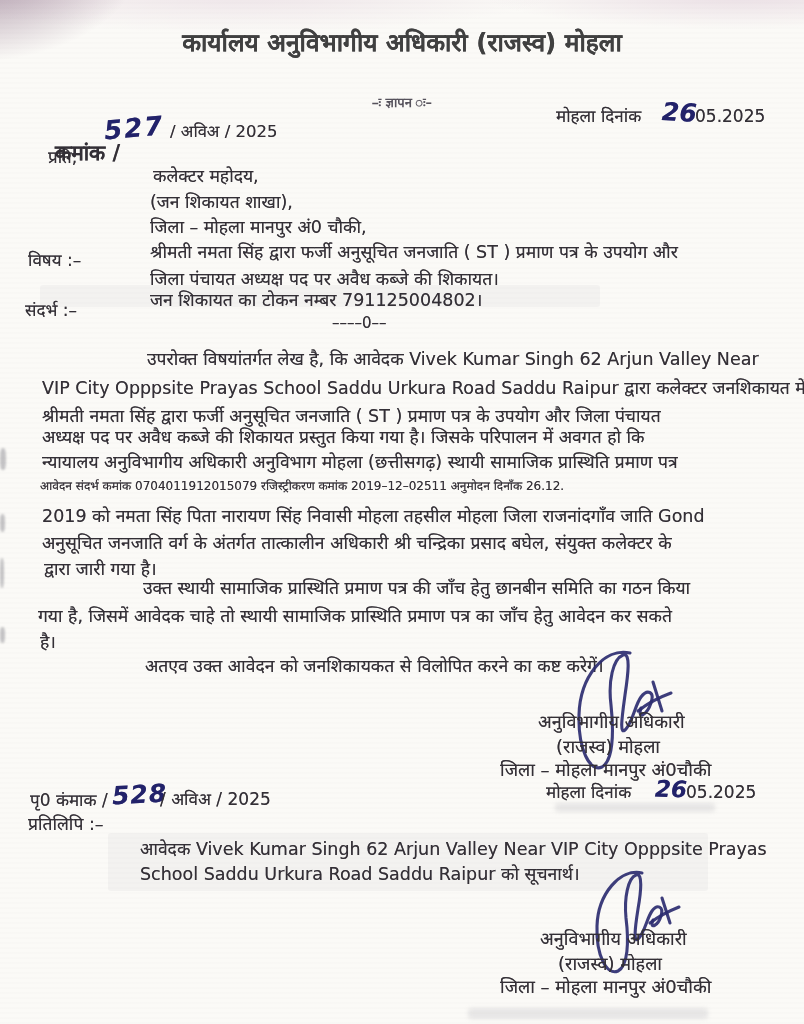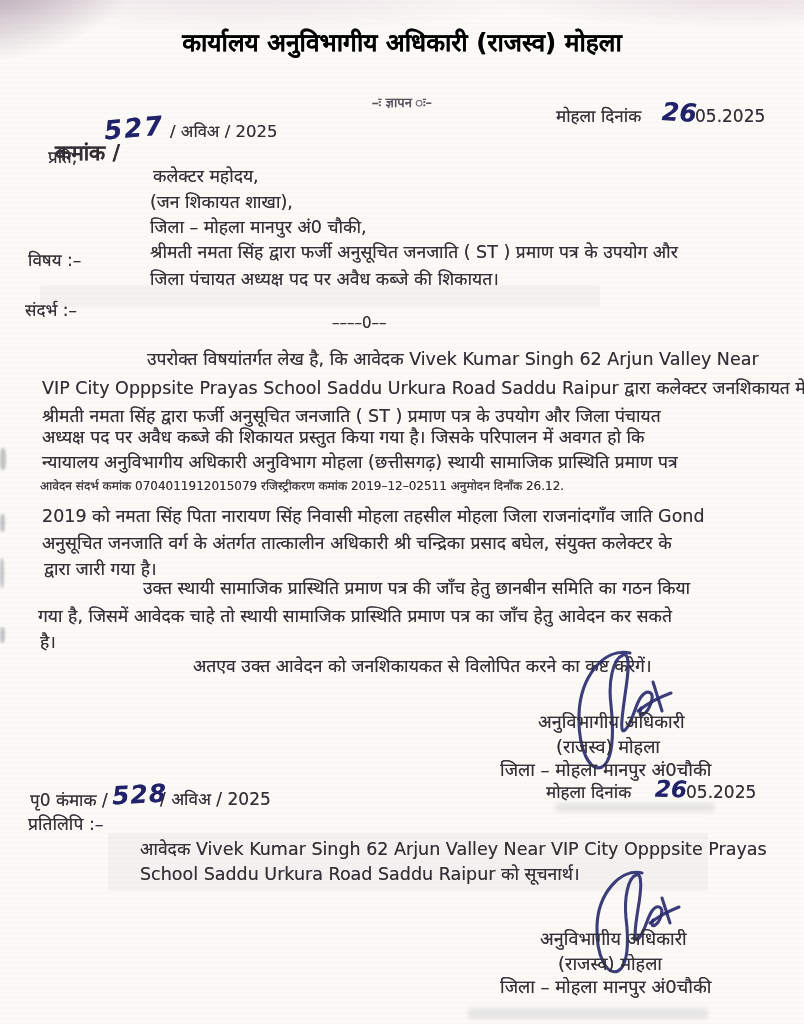--- a/index.html
+++ b/index.html
@@ -20,21 +20,21 @@
       radial-gradient(ellipse 420px 55px at 30% -8px, rgba(188,148,178,0.22), rgba(188,148,178,0) 75%),
       radial-gradient(ellipse 330px 45px at 92% -6px, rgba(188,148,178,0.28), rgba(188,148,178,0) 78%),
       repeating-linear-gradient(0deg, rgba(60,50,60,0.012) 0 2px, rgba(0,0,0,0) 2px 5px);
   }
   .edge-mark{position:absolute;background:rgba(82,80,92,0.32);border-radius:40%;filter:blur(1px);}
   .smudge{position:absolute;background:rgba(130,130,140,0.16);filter:blur(2px);border-radius:4px;}
   .band{position:absolute;background:rgba(165,165,178,0.09);border-radius:3px;}
 
   .t{position:absolute;white-space:nowrap;line-height:1.25;}
   .ink{text-shadow:0 0 0.5px rgba(51,47,54,0.6);}
-  .hdr{font-weight:700;color:#000000;text-shadow:0 0 0.6px rgba(39,35,43,0.7);}
+  .hdr{font-weight:700;color:#404040;text-shadow:0 0 0.6px rgba(39,35,43,0.7);}
   .center{left:0;right:0;text-align:center;}
   .hw{font-style:italic;font-weight:700;color:#22226a;text-shadow:0 0 0.5px rgba(34,34,106,0.55);}
   .sig{position:absolute;}
   .sig path{fill:none;stroke:#2c2c70;stroke-width:3.1;stroke-linecap:round;stroke-linejoin:round;opacity:0.92;}
 </style>
 </head>
 <body>
 
 <div class="page">
 
@@ -62,38 +62,39 @@
   <div class="t ink" style="left:48px;top:147px;font-size:17px;">प्रति,</div>
   <div class="t ink" style="left:153px;top:166px;font-size:17.5px;">कलेक्टर महोदय,</div>
   <div class="t ink" style="left:150px;top:192px;font-size:17.5px;">(जन शिकायत शाखा),</div>
   <div class="t ink" style="left:150px;top:217px;font-size:17.5px;">जिला – मोहला मानपुर अं0 चौकी,</div>
 
   <div class="t ink" style="left:28px;top:250px;font-size:17px;">विषय :–</div>
   <div class="t ink" style="left:150px;top:242px;font-size:17.5px;">श्रीमती नमता सिंह द्वारा फर्जी अनुसूचित जनजाति ( ST ) प्रमाण पत्र के उपयोग और</div>
   <div class="t ink" style="left:150px;top:269px;font-size:17.5px;">जिला पंचायत अध्यक्ष पद पर अवैध कब्जे की शिकायत।</div>
 
   <div class="t ink" style="left:25px;top:293px;font-size:17px;margin-top:7px;">संदर्भ :–</div>
+  <div class="t ink" style="left:150px;top:290px;font-size:17.5px;">जन शिकायत का टोकन नम्बर 791125004802।</div>
 
   <div class="t ink" style="left:332px;top:314px;font-size:15px;">––––0––</div>
 
   <div class="t ink" style="left:147px;top:349px;font-size:17.5px;">उपरोक्त विषयांतर्गत लेख है, कि आवेदक Vivek Kumar Singh 62 Arjun Valley Near</div>
   <div class="t ink" style="left:42px;top:378px;font-size:17.5px;">VIP City Opppsite Prayas School Saddu Urkura Road Saddu Raipur द्वारा कलेक्टर जनशिकायत में</div>
   <div class="t ink" style="left:42px;top:406px;font-size:17.5px;">श्रीमती नमता सिंह द्वारा फर्जी अनुसूचित जनजाति ( ST ) प्रमाण पत्र के उपयोग और जिला पंचायत</div>
   <div class="t ink" style="left:42px;top:452px;font-size:17.5px;">न्यायालय अनुविभागीय अधिकारी अनुविभाग मोहला (छत्तीसगढ़) स्थायी सामाजिक प्रास्थिति प्रमाण पत्र</div>
   <div class="t ink" style="left:42px;top:427px;font-size:17.5px;">अध्यक्ष पद पर अवैध कब्जे की शिकायत प्रस्तुत किया गया है। जिसके परिपालन में अवगत हो कि</div>
   <div class="t ink" style="left:40px;top:479px;font-size:12px;">आवेदन संदर्भ कमांक 0704011912015079 रजिस्ट्रीकरण कमांक 2019–12–02511 अनुमोदन दिनाँक 26.12.</div>
   <div class="t ink" style="left:42px;top:506px;font-size:17.5px;">2019 को नमता सिंह पिता नारायण सिंह निवासी मोहला तहसील मोहला जिला राजनांदगाँव जाति Gond</div>
   <div class="t ink" style="left:42px;top:533px;font-size:17.5px;">अनुसूचित जनजाति वर्ग के अंतर्गत तात्कालीन अधिकारी श्री चन्द्रिका प्रसाद बघेल, संयुक्त कलेक्टर के</div>
   <div class="t ink" style="left:44px;top:559px;font-size:17.5px;">द्वारा जारी गया है।</div>
 
   <div class="t ink" style="left:38px;top:606px;font-size:17.5px;">गया है, जिसमें आवेदक चाहे तो स्थायी सामाजिक प्रास्थिति प्रमाण पत्र का जाँच हेतु आवेदन कर सकते</div>
   <div class="t ink" style="left:143px;top:578px;font-size:17.5px;">उक्त स्थायी सामाजिक प्रास्थिति प्रमाण पत्र की जाँच हेतु छानबीन समिति का गठन किया</div>
   <div class="t ink" style="left:40px;top:632px;font-size:17.5px;">है।</div>
 
-  <div class="t ink" style="left:145px;top:656px;font-size:17.5px;margin-left:48px;">अतएव उक्त आवेदन को जनशिकायकत से विलोपित करने का कष्ट करेगें।</div>
+  <div class="t ink" style="left:145px;top:656px;font-size:17.5px;">अतएव उक्त आवेदन को जनशिकायकत से विलोपित करने का कष्ट करेगें।</div>
 
   <svg class="sig" style="left:568px;top:645px;" width="118" height="138" viewBox="0 0 118 138">
     <path d="M 62 8 C 36 2 12 32 11 70 C 10 104 22 128 34 122 C 45 116 46 88 43 60 C 40 36 45 14 55 10 C 63 7 60 30 57 50 C 54 72 51 92 58 84 C 65 76 67 60 73 52 C 79 44 87 46 83 58 C 79 70 69 75 73 63"></path>
     <path d="M 70 66 C 80 58 92 52 103 48"></path>
     <path d="M 85 37 L 94 66"></path>
   </svg>
 
   <div class="t ink" style="left:538px;top:711px;font-size:18px;">अनुविभागीय अधिकारी</div>
   <div class="t ink" style="left:556px;top:736px;font-size:18px;">(राजस्व) मोहला</div>
   <div class="t ink" style="left:500px;top:759px;font-size:18px;">जिला – मोहला मानपुर अं0चौकी</div>

